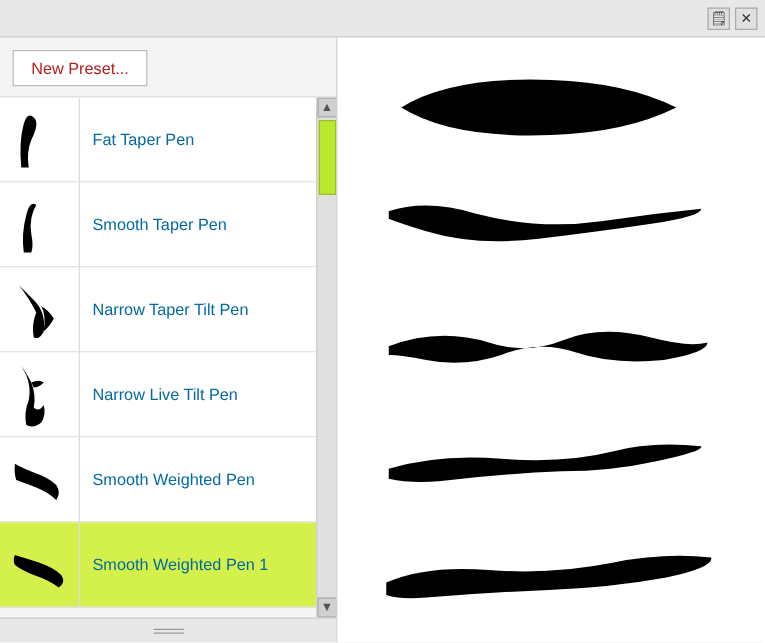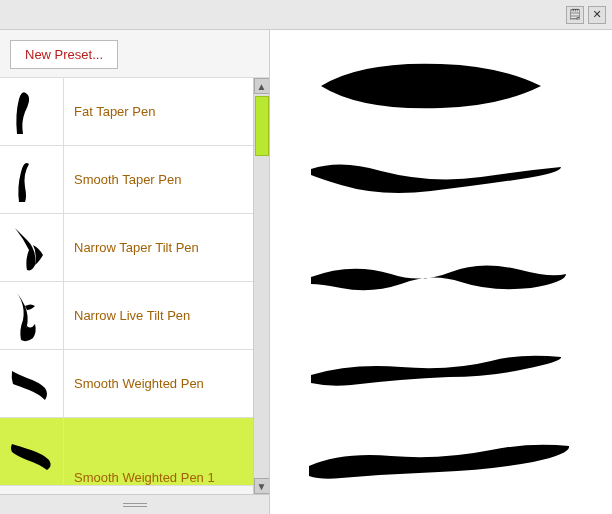--- a/index.html
+++ b/index.html
@@ -91,38 +91,37 @@
       align-items: center;
       height: 68px;
       border-bottom: 1px solid #ddd;
       cursor: pointer;
       background: white;
       padding-left: 0;
     }
 
     .pen-item.selected {
       background: #d4f04a;
-      align-items: flex-end;
     }
 
     .pen-thumb {
       width: 64px;
       height: 68px;
       display: flex;
       align-items: center;
       justify-content: center;
       flex-shrink: 0;
       overflow: hidden;
       border-right: 1px solid #ddd;
     }
 
     .pen-label {
       padding-left: 10px;
       font-size: 13px;
-      color: #a16207;
+      color: #0369a1;
     }
 
     .scrollbar-track {
       width: 16px;
       background: #e0e0e0;
       display: flex;
       flex-direction: column;
       align-items: center;
       border-left: 1px solid #ccc;
     }

